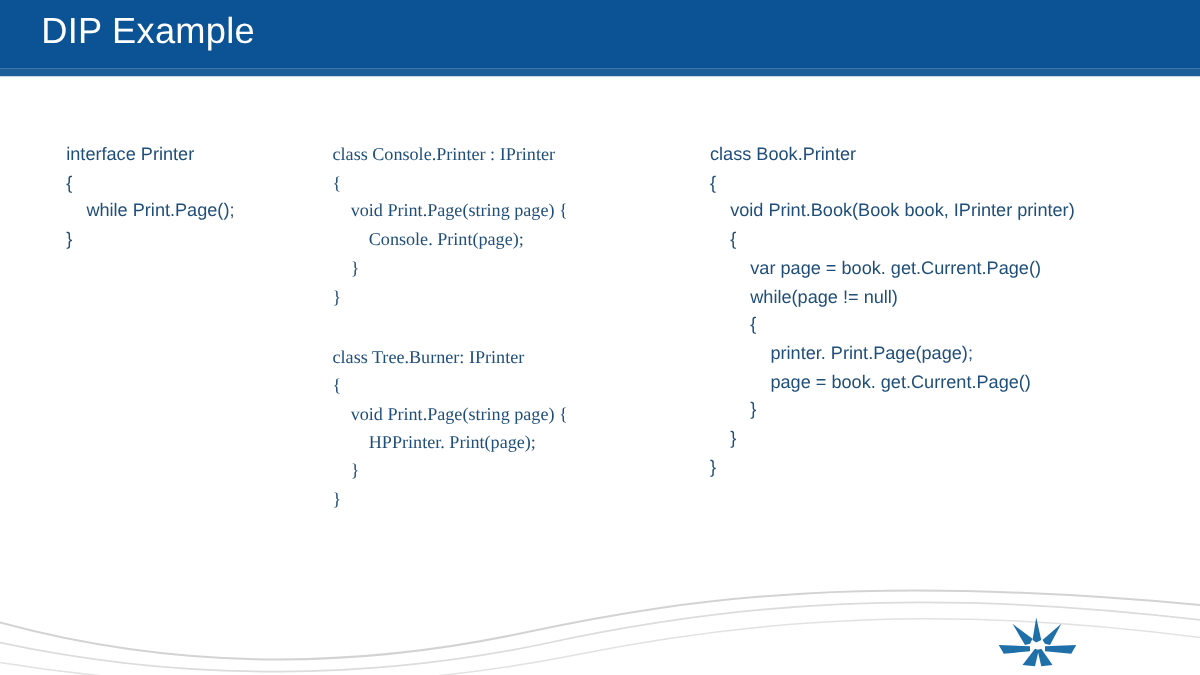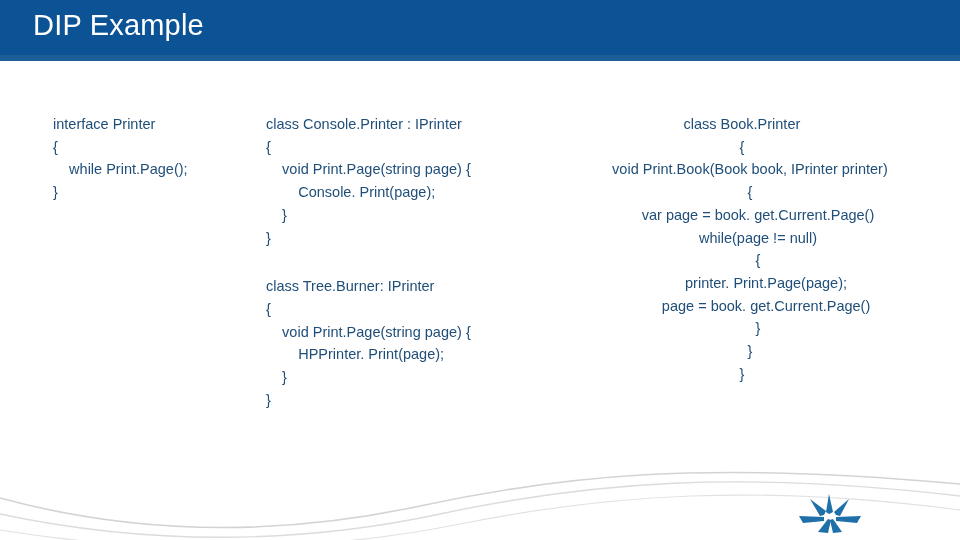--- a/index.html
+++ b/index.html
@@ -51,22 +51,22 @@
   
   .code-col {
     position: absolute;
     color: #1f4e79;
     font-family: "Liberation Sans", sans-serif;
     font-size: 14.5px;
     line-height: 22.7px;
     white-space: pre;
   }
   #col-1 { left: 53px;  top: 113px; }
-  #col-2 { left: 266px; top: 113px; }
-  #col-3 { left: 596px; top: 113px; text-align: center; }
+  #col-2 { left: 266px; top: 113px; font-family: Liberation Serif, serif; }
+  #col-3 { left: 568px; top: 113px; }
 
   .code-block + .code-block {
     margin-top: 26px;
   }
   .code-line {
     white-space: pre;
   }
   
   .swoosh {
     position: absolute;

